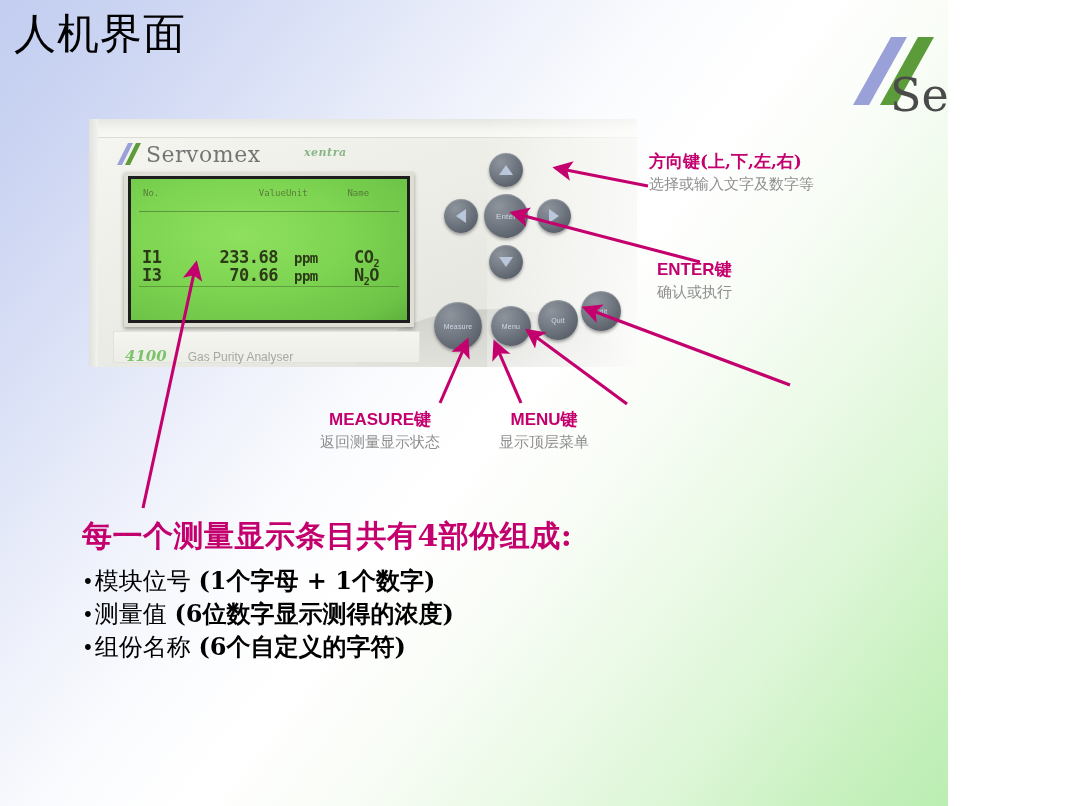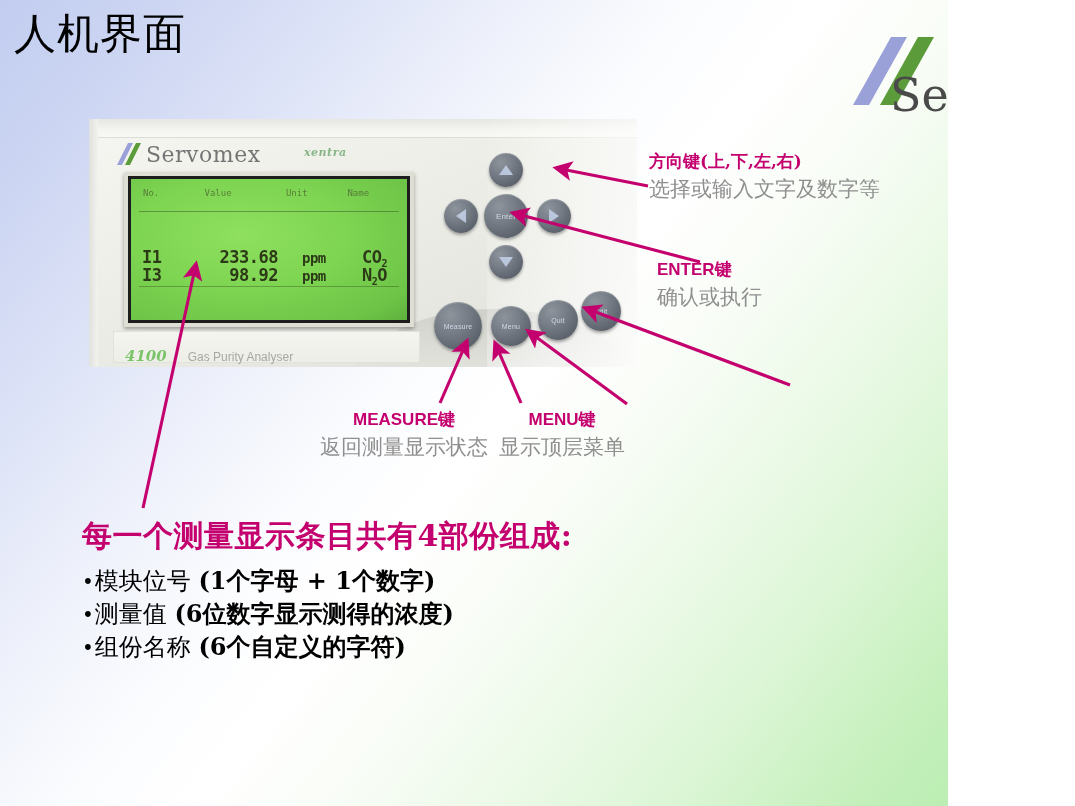--- a/index.html
+++ b/index.html
@@ -140,21 +140,21 @@
   .lcd-head {
     position: absolute;
     left: 0; top: 9px; width: 100%;
     display: flex;
     font-size: 9px;
     color: #4b5a32;
     opacity: .72;
   }
   .lcd-head span { display:block; }
   .lcd-h-no   { width: 62px; padding-left: 12px; }
-  .lcd-h-val  { width: 82px; }
+  .lcd-h-val  { width: 82px; text-align: right; }
   .lcd-h-unit { width: 62px; }
   .lcd-h-name { width: 60px; }
   .lcd-rule-top {
     position: absolute; left: 8px; right: 8px; top: 32px;
     height: 1px; background: rgba(55,70,30,.45);
   }
   .lcd-rule-bot {
     position: absolute; left: 8px; right: 8px; top: 107px;
     height: 1px; background: rgba(55,70,30,.38);
   }
@@ -163,21 +163,21 @@
     display: flex; align-items: baseline;
     font-size: 17px;
     font-weight: bold;
     letter-spacing: -0.5px;
     color: #2c3a18;
   }
   .lcd-row.r1 { top: 43px; }
   .lcd-row.r2 { top: 61px; }
   .c-no   { width: 40px; padding-left: 11px; }
   .c-val  { width: 96px; text-align: right; }
-  .c-unit { width: 54px; padding-left: 24px; font-size: 14px; margin-top: 28px; }
+  .c-unit { width: 54px; padding-left: 16px; font-size: 14px; margin-top: 28px; }
   .c-name { padding-left: 6px; }
   .c-name sub { font-size: 10px; }
 
   .dev-lowerpanel {
     position: absolute;
     left: 24px; top: 212px;
     width: 305px; height: 30px;
     border: 1px solid #e2e2dc;
     background: linear-gradient(180deg,#f4f4f0 0%,#eeeee8 100%);
   }
@@ -234,21 +234,21 @@
     font-family: "Liberation Sans", sans-serif;
     font-weight: bold;
     font-size: 17px;
     color: #c4006e;
   }
   .anno .t1.serifcn {
     font-family: "DejaVu Serif", "Liberation Serif", serif;
   }
   .anno .t2 {
     font-family: "DejaVu Serif", "Liberation Serif", serif;
-    font-size: 21px;
+    font-size: 15px;
     color: #8f8f8f;
     margin-top: 2px;
   }
   .anno.center { text-align: center; }
 
   
   .arrows {
     position: absolute; left: 0; top: 0;
     width: 1075px; height: 806px;
     pointer-events: none;
@@ -317,21 +317,21 @@
 
         <div class="lcd-row r1">
           <span class="c-no">I1</span>
           <span class="c-val">233.68</span>
           <span class="c-unit">ppm</span>
           <span class="c-name"><span>CO</span><sub>2</sub></span>
         </div>
 
         <div class="lcd-row r2">
           <span class="c-no">I3</span>
-          <span class="c-val">98.92</span>
+          <span class="c-val">70.66</span>
           <span class="c-unit">ppm</span>
           <span class="c-name"><span>N</span><sub>2</sub><span>O</span></span>
         </div>
 
         <div class="lcd-rule-bot"></div>
       </div>
     </div>
 
     <div class="dev-lowerpanel"></div>
     <div class="model-row">

